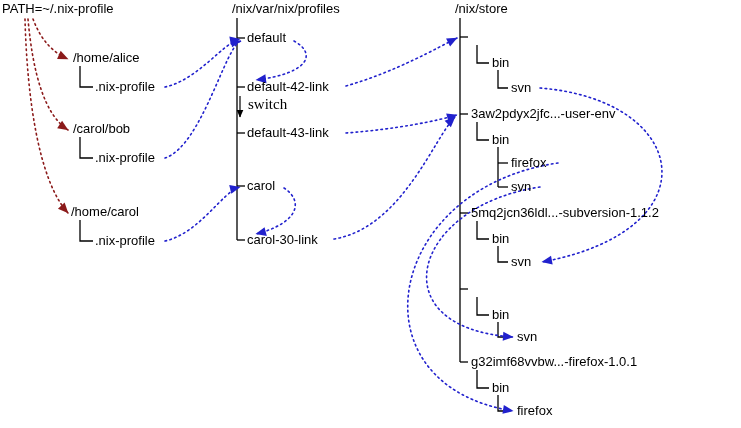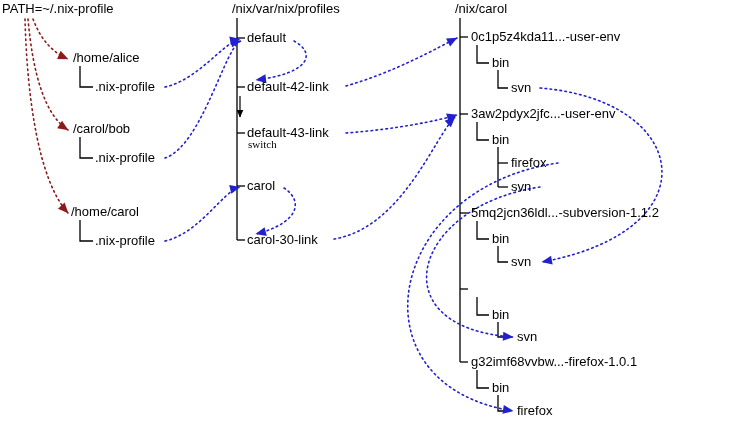--- a/index.html
+++ b/index.html
@@ -8,21 +8,21 @@
     --c-tree:#000000;
   }
   html,body{margin:0;padding:0;background:#ffffff;}
   .canvas{
     position:relative;width:741px;height:428px;background:#ffffff;
     font-family:"Liberation Sans",sans-serif;font-size:13px;color:#000;
     overflow:hidden;
     padding-left:40px;
   }
   .lbl{position:absolute;white-space:nowrap;line-height:14px;}
-  .small{font-family:"Liberation Serif",serif;font-size:11px;line-height:12px;margin-top:40px;}
+  .small{font-family:"Liberation Serif",serif;font-size:15px;line-height:12px;}
   svg.wires{position:absolute;left:0;top:0;pointer-events:none;}
   .tree-line{stroke:var(--c-tree);stroke-width:1.3;fill:none;}
   .wire-blue{stroke:var(--c-blue);stroke-width:1.6;fill:none;stroke-dasharray:1.6 3.4;stroke-linecap:round;}
   .wire-red{stroke:var(--c-red);stroke-width:1.6;fill:none;stroke-dasharray:1.6 3.4;stroke-linecap:round;}
   .switch-line{stroke:#000;stroke-width:1.2;fill:none;}
 </style>
 </head>
 <body>
 
 <div class="canvas">
@@ -85,37 +85,36 @@
     <path class="wire-blue" marker-end="url(#mb)" d="M334,239 C402,228 435,136 455,117"></path>
     <path class="wire-blue" marker-end="url(#mb)" d="M540,88 C690,100 714,230 542,262"></path>
     <path class="wire-blue" marker-end="url(#mb)" d="M540,187 C412,206 378,328 513,337"></path>
     <path class="wire-blue" marker-end="url(#mb)" d="M558,163 C385,188 350,385 513,411"></path>
 
     <path class="switch-line" marker-end="url(#mk)" d="M240,96 V117"></path>
   </svg>
 
   <span class="lbl" style="left:2px;top:2px">PATH=~/.nix-profile</span>
   <span class="lbl" style="left:232px;top:2px">/nix/var/nix/profiles</span>
-  <span class="lbl" style="left:455px;top:2px">/nix/carol</span>
+  <span class="lbl" style="left:455px;top:2px">/nix/store</span>
 
   <span class="lbl" style="left:73px;top:51px">/home/alice</span>
   <span class="lbl" style="left:95px;top:80px">.nix-profile</span>
   <span class="lbl" style="left:73px;top:122px">/carol/bob</span>
   <span class="lbl" style="left:95px;top:151px">.nix-profile</span>
   <span class="lbl" style="left:71px;top:205px">/home/carol</span>
   <span class="lbl" style="left:95px;top:234px">.nix-profile</span>
 
   <span class="lbl" style="left:247px;top:31px">default</span>
   <span class="lbl" style="left:247px;top:80px">default-42-link</span>
   <span class="lbl small" style="left:248px;top:98px">switch</span>
   <span class="lbl" style="left:247px;top:126px">default-43-link</span>
   <span class="lbl" style="left:247px;top:179px">carol</span>
   <span class="lbl" style="left:247px;top:233px">carol-30-link</span>
 
-  <span class="lbl" style="left:471px;top:30px">0c1p5z4kda11...-user-env</span>
   <span class="lbl" style="left:492px;top:56px">bin</span>
   <span class="lbl" style="left:511px;top:81px">svn</span>
 
   <span class="lbl" style="left:471px;top:107px">3aw2pdyx2jfc...-user-env</span>
   <span class="lbl" style="left:492px;top:133px">bin</span>
   <span class="lbl" style="left:511px;top:156px">firefox</span>
   <span class="lbl" style="left:511px;top:180px">svn</span>
 
   <span class="lbl" style="left:471px;top:206px">5mq2jcn36ldl...-subversion-1.1.2</span>
   <span class="lbl" style="left:492px;top:232px">bin</span>

